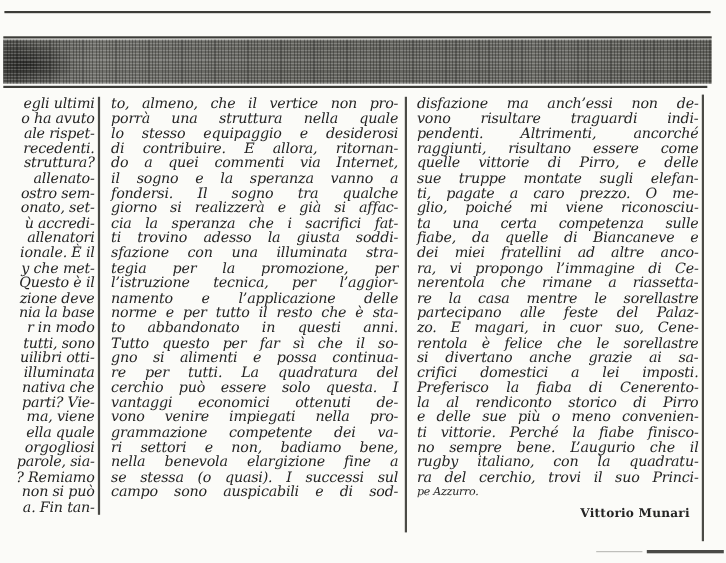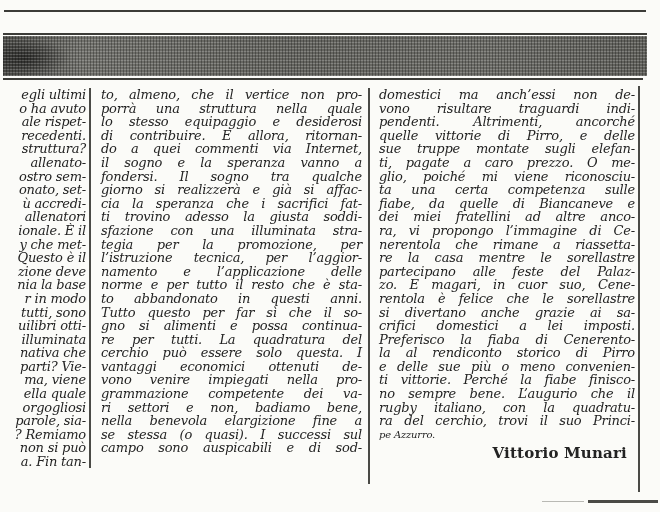--- a/index.html
+++ b/index.html
@@ -23,21 +23,21 @@
     font-style:italic;font-size:13px;line-height:13.6px;
     letter-spacing:-0.2px;
   }
   .col-left{left:0;width:86px;}
   .col-left .line{text-align:right;}
   .col-mid{left:101px;width:261px;}
   .col-right{left:379px;width:256px;}
   .just .line{text-align:justify;text-align-last:justify;}
   .tail{font-style:italic;font-size:10px;line-height:13.6px;letter-spacing:-0.2px;text-align:left;}
   .signature{
-    font-style:normal;font-weight:bold;font-size:15px;line-height:16px;
+    font-style:normal;font-weight:bold;font-size:11px;line-height:16px;
     text-align:right;padding-right:8px;margin-top:4px;letter-spacing:0.2px;
   }
 </style>
 </head>
 <body>
 
 <div class="page">
 
   <div class="rule" style="top:10px;left:4px;width:642px;height:2px;"></div>
   <div class="rule" style="top:33px;left:3px;width:644px;height:2px;"></div>
@@ -104,23 +104,24 @@
       <div class="line">ri settori e non, badiamo bene,</div>
       <div class="line">nella benevola elargizione fine a</div>
       <div class="line">se stessa (o quasi). I successi sul</div>
       <div class="line">campo sono auspicabili e di sod-</div>
     </div>
 
   <div class="vrule" style="left:368px;top:88px;height:396px;"></div>
 
   <div class="col col-right">
     <div class="just">
-        <div class="line">domestici ma anch’essi non de-</div>
+        <div class="line">disfazione ma anch’essi non de-</div>
         <div class="line">vono risultare traguardi indi-</div>
         <div class="line">pendenti. Altrimenti, ancorché</div>
+        <div class="line">raggiunti, risultano essere come</div>
         <div class="line">quelle vittorie di Pirro, e delle</div>
         <div class="line">sue truppe montate sugli elefan-</div>
         <div class="line">ti, pagate a caro prezzo. O me-</div>
         <div class="line">glio, poiché mi viene riconosciu-</div>
         <div class="line">ta una certa competenza sulle</div>
         <div class="line">fiabe, da quelle di Biancaneve e</div>
         <div class="line">dei miei fratellini ad altre anco-</div>
         <div class="line">ra, vi propongo l’immagine di Ce-</div>
         <div class="line">nerentola che rimane a riassetta-</div>
         <div class="line">re la casa mentre le sorellastre</div>

